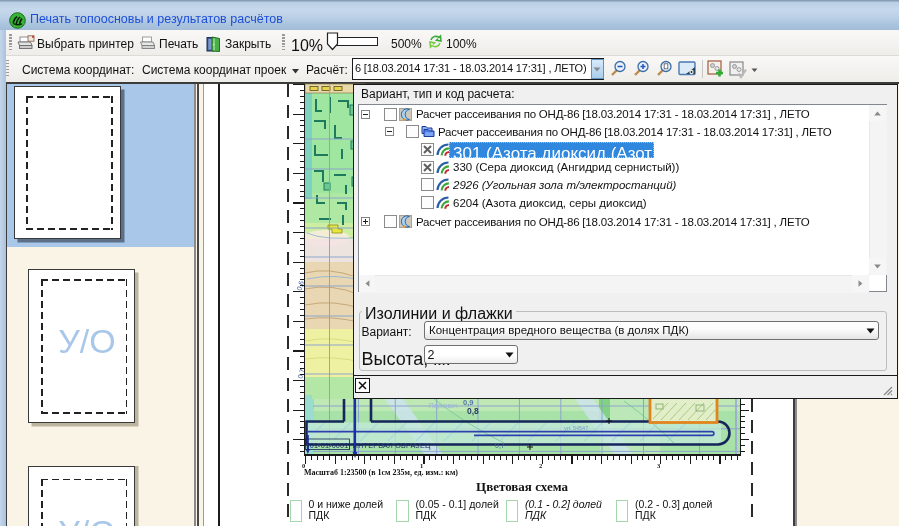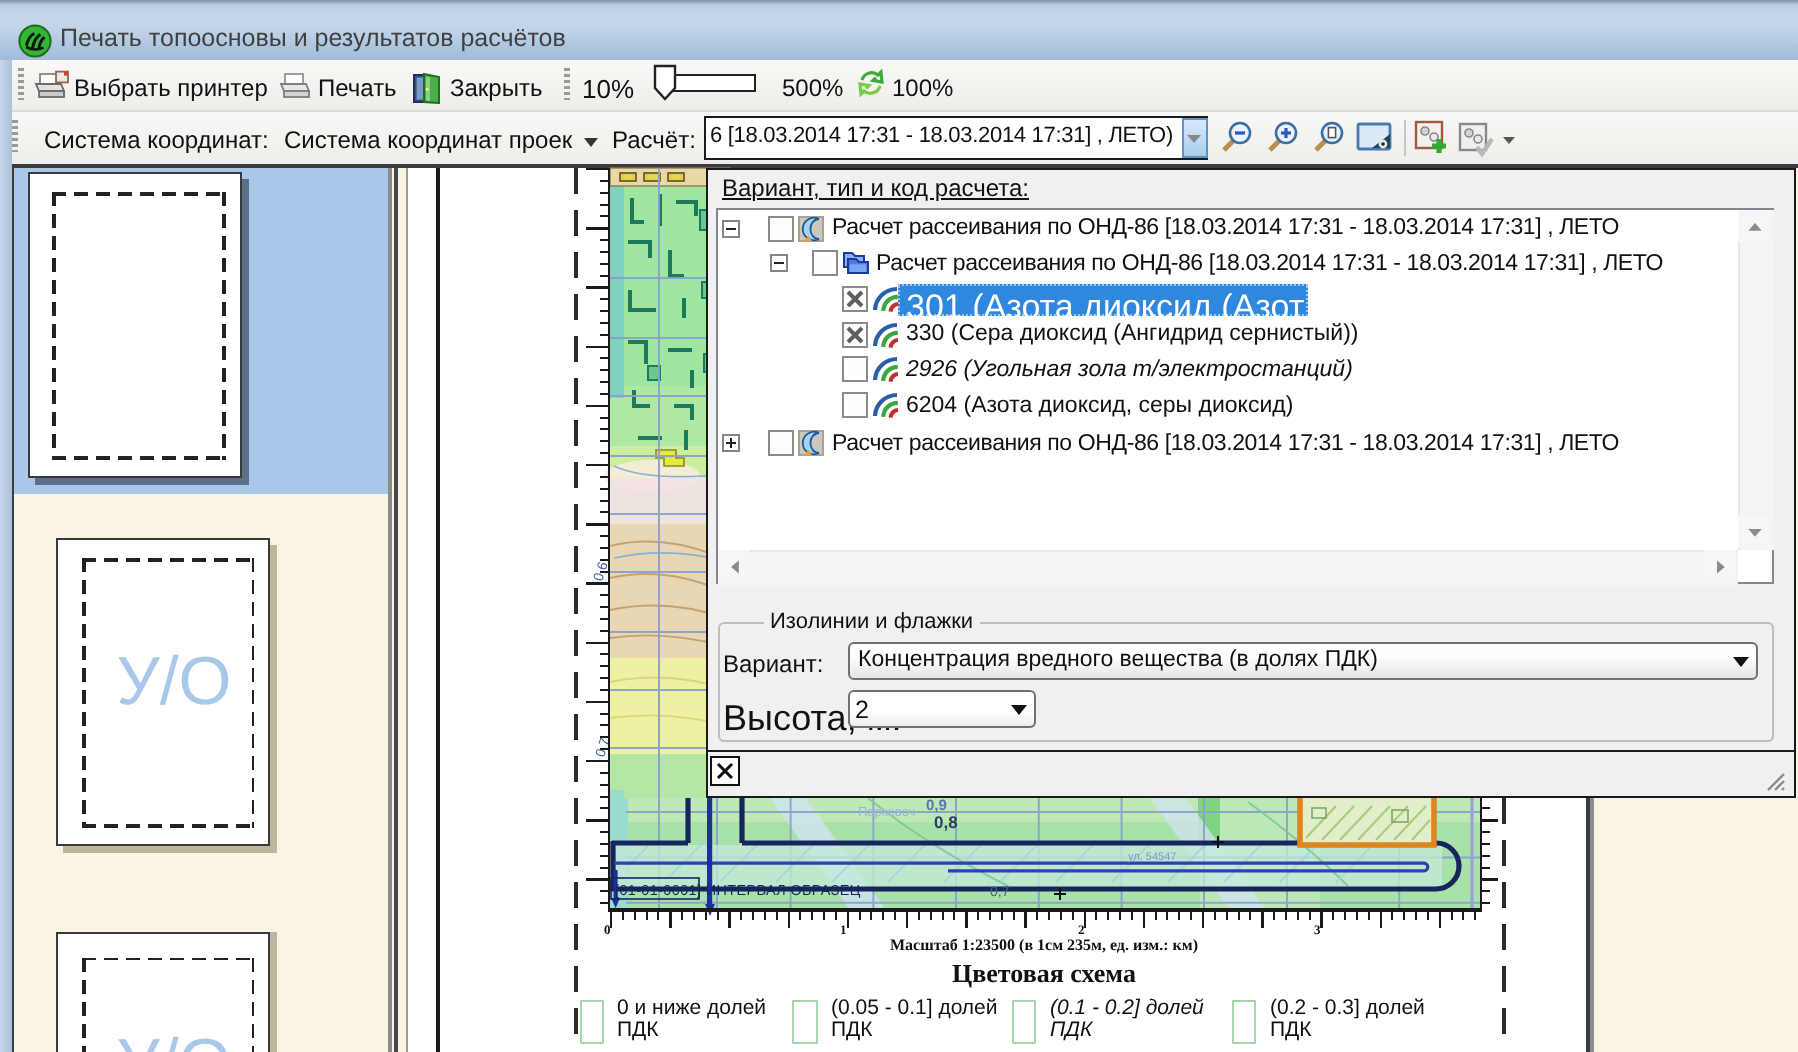--- a/index.html
+++ b/index.html
@@ -10,21 +10,21 @@
 </head>
 <body>
 
 <div class="abs" style="left:0;top:0;width:899px;height:30px;background:linear-gradient(180deg,#7e93a9 0,#93a7bd 1px,#bacfe5 2.5px,#c6d8eb 9px,#bed2e7 16px,#abc4de 24px,#a2bcd8 30px);"></div>
 <svg class="abs" style="left:9px;top:11.5px" width="17" height="17" viewBox="0 0 17 17">
  <circle cx="8.5" cy="8.5" r="7.8" fill="#35b435"></circle>
  <circle cx="8.5" cy="8.5" r="7.8" fill="none" stroke="#187018" stroke-width="1"></circle>
  <path d="M4.2,10.8 Q5.2,6.2 8.2,4.6 M7.2,12.2 Q8.2,7 11.2,5.2 M10.4,12.6 Q11,8.2 13.2,6.6" stroke="#0a1a0a" stroke-width="1.5" fill="none"></path>
  <path d="M4,11.5 Q8.5,13.8 12.8,11.8" stroke="#0a1a0a" stroke-width="1.3" fill="none"></path>
 </svg>
-<div class="tx" style="left:30px;top:12px;font-size:12.5px;color:#404040;">Печать топоосновы и результатов расчётов</div>
+<div class="tx" style="left:30px;top:12px;font-size:12.5px;color:#1d4ed8;">Печать топоосновы и результатов расчётов</div>
 
 <div class="abs" style="left:0;top:30px;width:899px;height:25px;background:linear-gradient(180deg,#f9f8f6,#eeedea);border-bottom:1px solid #dddbd6;"></div>
 <div class="abs" style="left:9px;top:34px;width:3px;height:16px;background:repeating-linear-gradient(180deg,#9a9a9a 0 1.5px,#f3f2ef 1.5px 3px);"></div>
 
 <svg class="abs" style="left:17px;top:35px" width="18" height="16" viewBox="0 0 18 16">
   <rect x="3" y="2" width="9" height="5" fill="#fdfdfd" stroke="#777" stroke-width="0.8"></rect>
   <path d="M1,7 L13.5,7 L15,10.5 L2.5,10.5 Z" fill="#e3e3e3" stroke="#6a6a6a" stroke-width="0.9"></path>
   <rect x="2.5" y="10.5" width="12.5" height="3" fill="#cacaca" stroke="#6a6a6a" stroke-width="0.9"></rect>
   <rect x="11" y="0.8" width="6" height="5.4" fill="#efe7e0" stroke="#8a6a5a" stroke-width="0.9"></rect>
   <rect x="15" y="0.8" width="2" height="2" fill="#cc4433"></rect>
@@ -40,21 +40,21 @@
 
 <svg class="abs" style="left:206px;top:36px" width="15" height="16" viewBox="0 0 15 16">
   <rect x="1" y="1.5" width="7" height="13.5" fill="#36508e" stroke="#1c3058" stroke-width="1"></rect>
   <rect x="2.3" y="2.8" width="4.4" height="11" fill="#7d97c8"></rect>
   <path d="M6,1 L13.5,2.5 L13.5,15.5 L6,15 Z" fill="#4aae4a" stroke="#1d6e1d" stroke-width="1"></path>
   <path d="M7,2.2 L9,2.6 L9,14.6 L7,14.3 Z" fill="#85d085"></path>
   <circle cx="7.6" cy="8.6" r="0.8" fill="#ffee55"></circle>
 </svg>
 <div class="tx" style="left:225px;top:37px;font-size:12px;">Закрыть</div>
 <div class="abs" style="left:282px;top:34px;width:3px;height:16px;background:repeating-linear-gradient(180deg,#9a9a9a 0 1.5px,#f3f2ef 1.5px 3px);"></div>
-<div class="tx" style="left:291px;top:37px;font-size:13px;">10%</div>
+<div class="tx" style="left:291px;top:37px;font-size:16px;">10%</div>
 
 <div class="abs" style="left:332px;top:37px;width:44px;height:7px;background:#fff;border:1px solid #222;"></div>
 <svg class="abs" style="left:326px;top:32px" width="13" height="19" viewBox="0 0 13 19">
   <path d="M1.5,1 L11.5,1 L11.5,12 L6.5,17.5 L1.5,12 Z" fill="#fff" stroke="#222" stroke-width="1.2"></path>
 </svg>
 <div class="tx" style="left:391px;top:37px;font-size:12px;">500%</div>
 
 <svg class="abs" style="left:428px;top:34px" width="15" height="15" viewBox="0 0 15 15">
   <path d="M3,6 A5,5 0 0 1 11,3.5 L12.5,2 L13,7 L8.5,6.2 L10,4.8" fill="none" stroke="#3daa3d" stroke-width="1.6"></path>
   <path d="M12,9 A5,5 0 0 1 4,11.5 L2.5,13 L2,8 L6.5,8.8 L5,10.2" fill="none" stroke="#77cc44" stroke-width="1.6"></path>
@@ -314,34 +314,34 @@
 <div class="abs" style="left:305px;top:455.6px;width:436px;height:8px;background:repeating-linear-gradient(90deg,#1a1a1a 0 1.2px,transparent 1.2px 29.6px);"></div>
 <div class="abs" style="left:305px;top:455.6px;width:436px;height:4.2px;background:repeating-linear-gradient(90deg,#1a1a1a 0 1px,transparent 1px 5.92px);"></div>
 <div class="abs" style="left:740px;top:84px;width:1.2px;height:371px;background:#1a1a1a;"></div>
 <div class="abs" style="left:741.2px;top:84px;width:7.5px;height:371px;background:repeating-linear-gradient(180deg,#1a1a1a 0 1.2px,transparent 1.2px 29.6px);"></div>
 <div class="abs" style="left:741.2px;top:84px;width:4px;height:371px;background:repeating-linear-gradient(180deg,#1a1a1a 0 1px,transparent 1px 5.92px);"></div>
 <div class="tx" style="left:302px;top:461.5px;font-size:6.5px;font-weight:bold;font-family:'Liberation Serif',serif;">0</div>
 <div class="tx" style="left:420px;top:461.5px;font-size:6.5px;font-weight:bold;font-family:'Liberation Serif',serif;">1</div>
 <div class="tx" style="left:539px;top:461.5px;font-size:6.5px;font-weight:bold;font-family:'Liberation Serif',serif;">2</div>
 <div class="tx" style="left:657px;top:461.5px;font-size:6.5px;font-weight:bold;font-family:'Liberation Serif',serif;">3</div>
 
-<div class="tx" style="left:304px;top:468px;width:436px;text-align:center;font-size:8px;font-weight:bold;font-family:'Liberation Serif',serif;">Масштаб 1:23500 (в 1см 235м, ед. изм.: км)</div>
+<div class="tx" style="left:304px;top:468px;width:436px;text-align:left;font-size:8px;font-weight:bold;font-family:'Liberation Serif',serif;">Масштаб 1:23500 (в 1см 235м, ед. изм.: км)</div>
 <div class="tx" style="left:304px;top:479px;width:436px;text-align:center;font-size:13px;font-weight:bold;font-family:'Liberation Serif',serif;">Цветовая схема</div>
 
 <div class="abs" style="left:289.5px;top:499.5px;width:12.5px;height:22px;background:#fff;border:1.5px solid #a6d7ac;box-sizing:border-box;"></div>
 <div class="tx" style="left:308.5px;top:498.5px;font-size:10.5px;line-height:11.5px;">0 и ниже долей<br>ПДК</div>
 <div class="abs" style="left:396px;top:499.5px;width:12.5px;height:22px;background:#fff;border:1.5px solid #a6d7ac;box-sizing:border-box;"></div>
 <div class="tx" style="left:415.5px;top:498.5px;font-size:10.5px;line-height:11.5px;">(0.05 - 0.1] долей<br>ПДК</div>
 <div class="abs" style="left:505.5px;top:499.5px;width:12.5px;height:22px;background:#fff;border:1.5px solid #a6d7ac;box-sizing:border-box;"></div>
 <div class="tx" style="left:525px;top:498.5px;font-size:10.5px;line-height:11.5px;font-style:italic;">(0.1 - 0.2] долей<br>ПДК</div>
 <div class="abs" style="left:615.5px;top:499.5px;width:12.5px;height:22px;background:#fff;border:1.5px solid #a6d7ac;box-sizing:border-box;"></div>
 <div class="tx" style="left:635px;top:498.5px;font-size:10.5px;line-height:11.5px;">(0.2 - 0.3] долей<br>ПДК</div>
 
 <div class="abs" style="left:352.5px;top:83.5px;width:545.5px;height:315.5px;background:#f0f0f0;border:1.5px solid #1a1a1a;box-sizing:border-box;z-index:20;"></div>
-<div class="tx" style="left:361px;top:87px;font-size:12px;z-index:21;text-decoration:underline;">Вариант, тип и код расчета:</div>
+<div class="tx" style="left:361px;top:87px;font-size:12px;z-index:21;">Вариант, тип и код расчета:</div>
 
 <div class="abs" style="left:358px;top:103.5px;width:528.5px;height:188.5px;background:#fff;border:1px solid #828790;box-sizing:border-box;z-index:21;"></div>
 
 <div class="abs" style="left:868.5px;top:104.5px;width:17px;height:170px;background:#f4f4f4;border-left:1px solid #e8e8e8;z-index:22;"></div>
 <div class="abs" style="left:869px;top:105px;width:16px;height:16px;background:#f6f6f6;z-index:23;"></div>
 <svg class="abs" style="left:873.5px;top:110.5px;z-index:24" width="7" height="5" viewBox="0 0 7 5">
     <path d="M3.5,0.5 L6.8,4.4 L0.2,4.4 Z" fill="#8a8a8a"></path>
   </svg>
 <div class="abs" style="left:869px;top:257.5px;width:16px;height:16px;background:#f6f6f6;z-index:23;"></div>
 <svg class="abs" style="left:873.5px;top:263.5px;z-index:24" width="7" height="5" viewBox="0 0 7 5">
@@ -425,21 +425,21 @@
     <path d="M5.6,12.4 A7.3,7.3 0 0 1 12.9,5.4" stroke="#3aa83a" fill="none" stroke-width="2.1"></path>
     <path d="M9.3,12.8 A3.9,3.9 0 0 1 13.2,9" stroke="#c03030" fill="none" stroke-width="2.1"></path>
   </svg>
 <svg class="abs" style="left:399px;top:215px;z-index:22" width="14" height="13" viewBox="0 0 14 13">
     <rect x="0.5" y="0.5" width="12" height="12" fill="#cdc8be" stroke="#a8a296" stroke-width="1"></rect>
     <path d="M10.5,1.5 A5.6,5.6 0 1 0 10.5,11.5 A4.3,5 0 1 1 10.5,1.5" fill="#a8d2f0" stroke="#1a5a9a" stroke-width="0.9"></path>
     <path d="M2.5,12.5 L5.5,10 L7,12.5 Z" fill="#e8a040"></path>
   </svg>
 
 <div class="abs" style="left:358.5px;top:310.5px;width:528px;height:60px;border:1px solid #bdbdbd;border-radius:3px;box-sizing:border-box;z-index:21;"></div>
-<div class="tx" style="left:382px;top:304.5px;font-size:11px;background:#f0f0f0;padding:0 3px;z-index:22;">Изолинии и флажки</div>
+<div class="tx" style="left:362px;top:304.5px;font-size:16px;background:#f0f0f0;padding:0 3px;z-index:22;">Изолинии и флажки</div>
 <div class="tx" style="left:361.5px;top:325px;font-size:12px;z-index:22;">Вариант:</div>
 <div class="abs" style="left:423.5px;top:320.5px;width:455.5px;height:19.5px;background:linear-gradient(180deg,#fdfdfd 40%,#e4e4e4);border:1px solid #707070;border-radius:3px;box-sizing:border-box;z-index:22;"></div>
 <div class="tx" style="left:429px;top:324px;font-size:11.5px;z-index:23;">Концентрация вредного вещества (в долях ПДК)</div>
 <svg class="abs" style="left:866px;top:328px;z-index:23" width="9" height="6" viewBox="0 0 9 6">
     <path d="M0.5,0.5 L8.5,0.5 L4.5,5.5 Z" fill="#111"></path>
   </svg>
 <div class="tx" style="left:361.5px;top:349px;font-size:18px;z-index:22;">Высота, м:</div>
 <div class="abs" style="left:424px;top:344.5px;width:93.5px;height:19px;background:linear-gradient(180deg,#fff 55%,#ececec);border:1px solid #707070;border-radius:3px;box-sizing:border-box;z-index:22;"></div>
 <div class="tx" style="left:427.5px;top:348px;font-size:12.5px;z-index:23;">2</div>
 <svg class="abs" style="left:504.5px;top:352px;z-index:23" width="9" height="6" viewBox="0 0 9 6">

